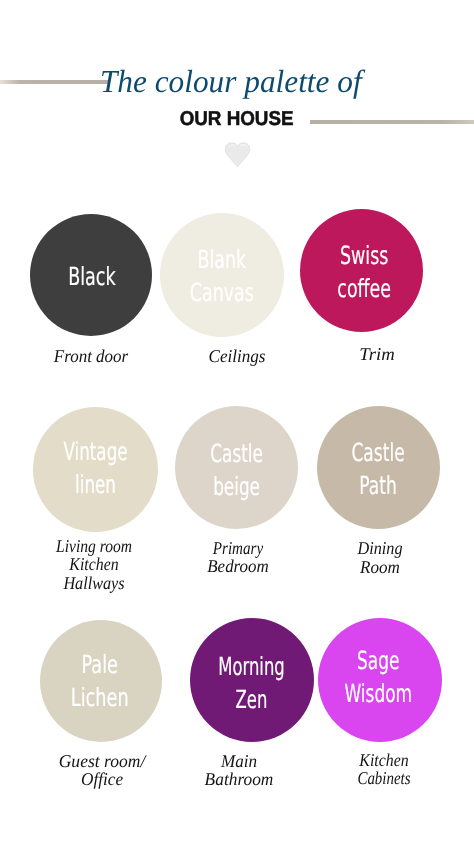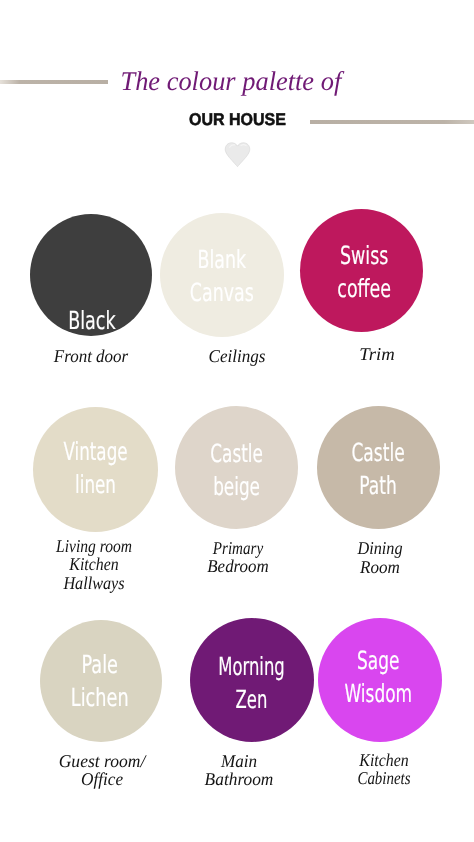--- a/index.html
+++ b/index.html
@@ -10,25 +10,25 @@
   .page{position:relative;width:474px;height:842px;overflow:hidden;}
 
   
   .rule{position:absolute;height:4px;}
   .rule-left{left:0;top:80px;width:108px;
       background:linear-gradient(to right,#e6e1da 0%,#bcb3a8 18%,#b8afa4 100%);}
   .rule-right{left:310px;top:119.5px;width:164px;
       background:linear-gradient(to right,#b8afa4 0%,#bcb3a8 82%,#cfc8bf 100%);}
 
   .title-script{position:absolute;left:0;top:67px;width:462px;text-align:center;
-      font-family:"Liberation Serif",serif;font-style:italic;font-size:27px;
-      color:#701a75;line-height:29.5px;}
+      font-family:"Liberation Serif",serif;font-style:italic;font-size:32px;
+      color:#0c4a6e;line-height:29.5px;}
   .title-script span{display:inline-block;transform:scaleX(0.978);}
   .title-bold{position:absolute;left:0;top:109px;width:474px;text-align:center;
-      font-family:"Liberation Sans",sans-serif;font-weight:bold;font-size:17px;
+      font-family:"Liberation Sans",sans-serif;font-weight:bold;font-size:20px;
       color:#111111;line-height:21.7px;-webkit-text-stroke:0.55px #111111;}
   .title-bold span{display:inline-block;transform:scaleX(0.94);}
 
   .heart{position:absolute;left:223.6px;top:140.6px;width:27px;height:27px;}
   .badge{position:absolute;left:340px;top:144px;width:106px;height:25px;
       background:#666666;border-radius:4.5px;color:#ffffff;
       font-family:"DejaVu Sans Condensed","DejaVu Sans",sans-serif;font-weight:bold;
       font-size:15px;line-height:15px;
       display:flex;align-items:center;justify-content:center;
       white-space:nowrap;}
@@ -59,21 +59,21 @@
   <div class="heart">
     <svg viewBox="0 0 50 50" width="27" height="27" aria-hidden="true">
       <path d="M25 47.6 C 23.2 45.2 16.0 37.8 9.6 30.2 C 4.6 24.2 2.2 19.6 2.2 15.4 C 2.2 8.3 7.4 3.2 14.1 3.2 C 19.5 3.2 23.1 6.1 25 9.5 C 26.9 6.1 30.5 3.2 35.9 3.2 C 42.6 3.2 47.8 8.3 47.8 15.4 C 47.8 19.6 45.4 24.2 40.4 30.2 C 34.0 37.8 26.8 45.2 25 47.6 Z" fill="#eaeaea" stroke="#cfcfcf" stroke-width="0.9"></path>
       <path d="M10.5 11.5 C 12.5 8.2 16.5 6.6 19.6 7.3" fill="none" stroke="#f4f4f4" stroke-width="2.2" stroke-linecap="round"></path>
       <path d="M31.5 8.2 C 34.2 6.6 38.4 6.6 41.0 8.6" fill="none" stroke="#f4f4f4" stroke-width="2.2" stroke-linecap="round"></path>
     </svg>
   </div>
 
 
   <div class="grid">
-      <div class="circle" style="left: 30px; top: 214px; width: 122px; height: 122px; background: rgb(62, 62, 62); align-items: flex-end;">
+      <div class="circle" style="left: 30px; top: 214px; width: 122px; height: 122px; background: rgb(62, 62, 62);">
         <div class="lbl" style="transform: translate(0.5px, 0.5px) scaleX(0.78);">
           <div>Black</div>
         </div>
       </div>
       <div class="caption" style="left: -9px; top: 347px; line-height: 18.3px; width: 200px;">
         <div style="transform:scaleX(0.944)">Front door</div>
       </div>
       <div class="circle" style="left: 160px; top: 213px; width: 124px; height: 124px; background: rgb(239, 236, 225);">
         <div class="lbl" style="transform: translate(-0.5px, 1.4px) scaleX(0.775);">
           <div>Blank</div>

